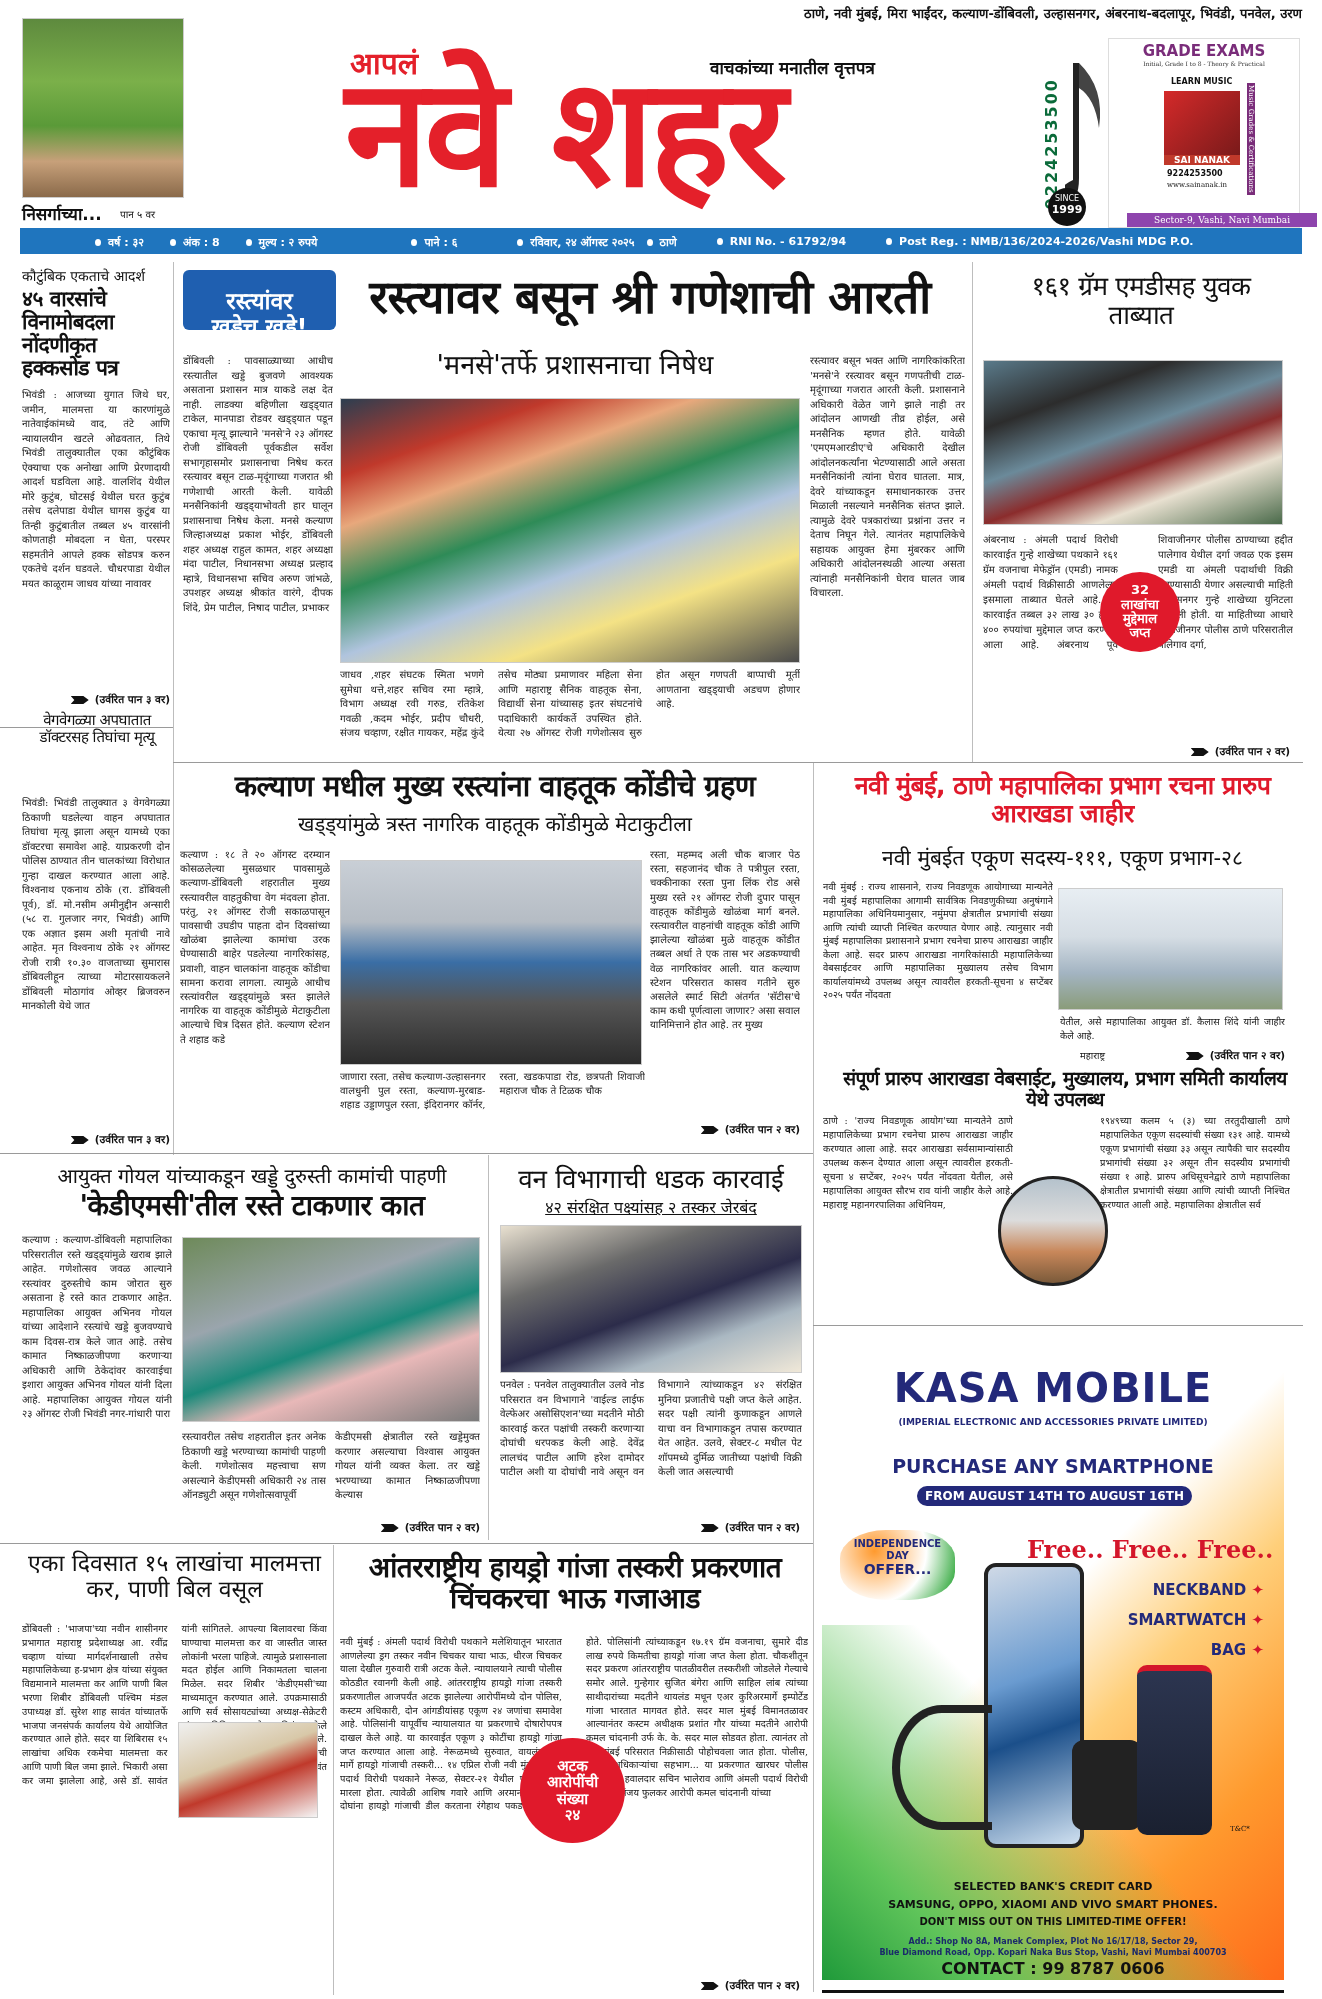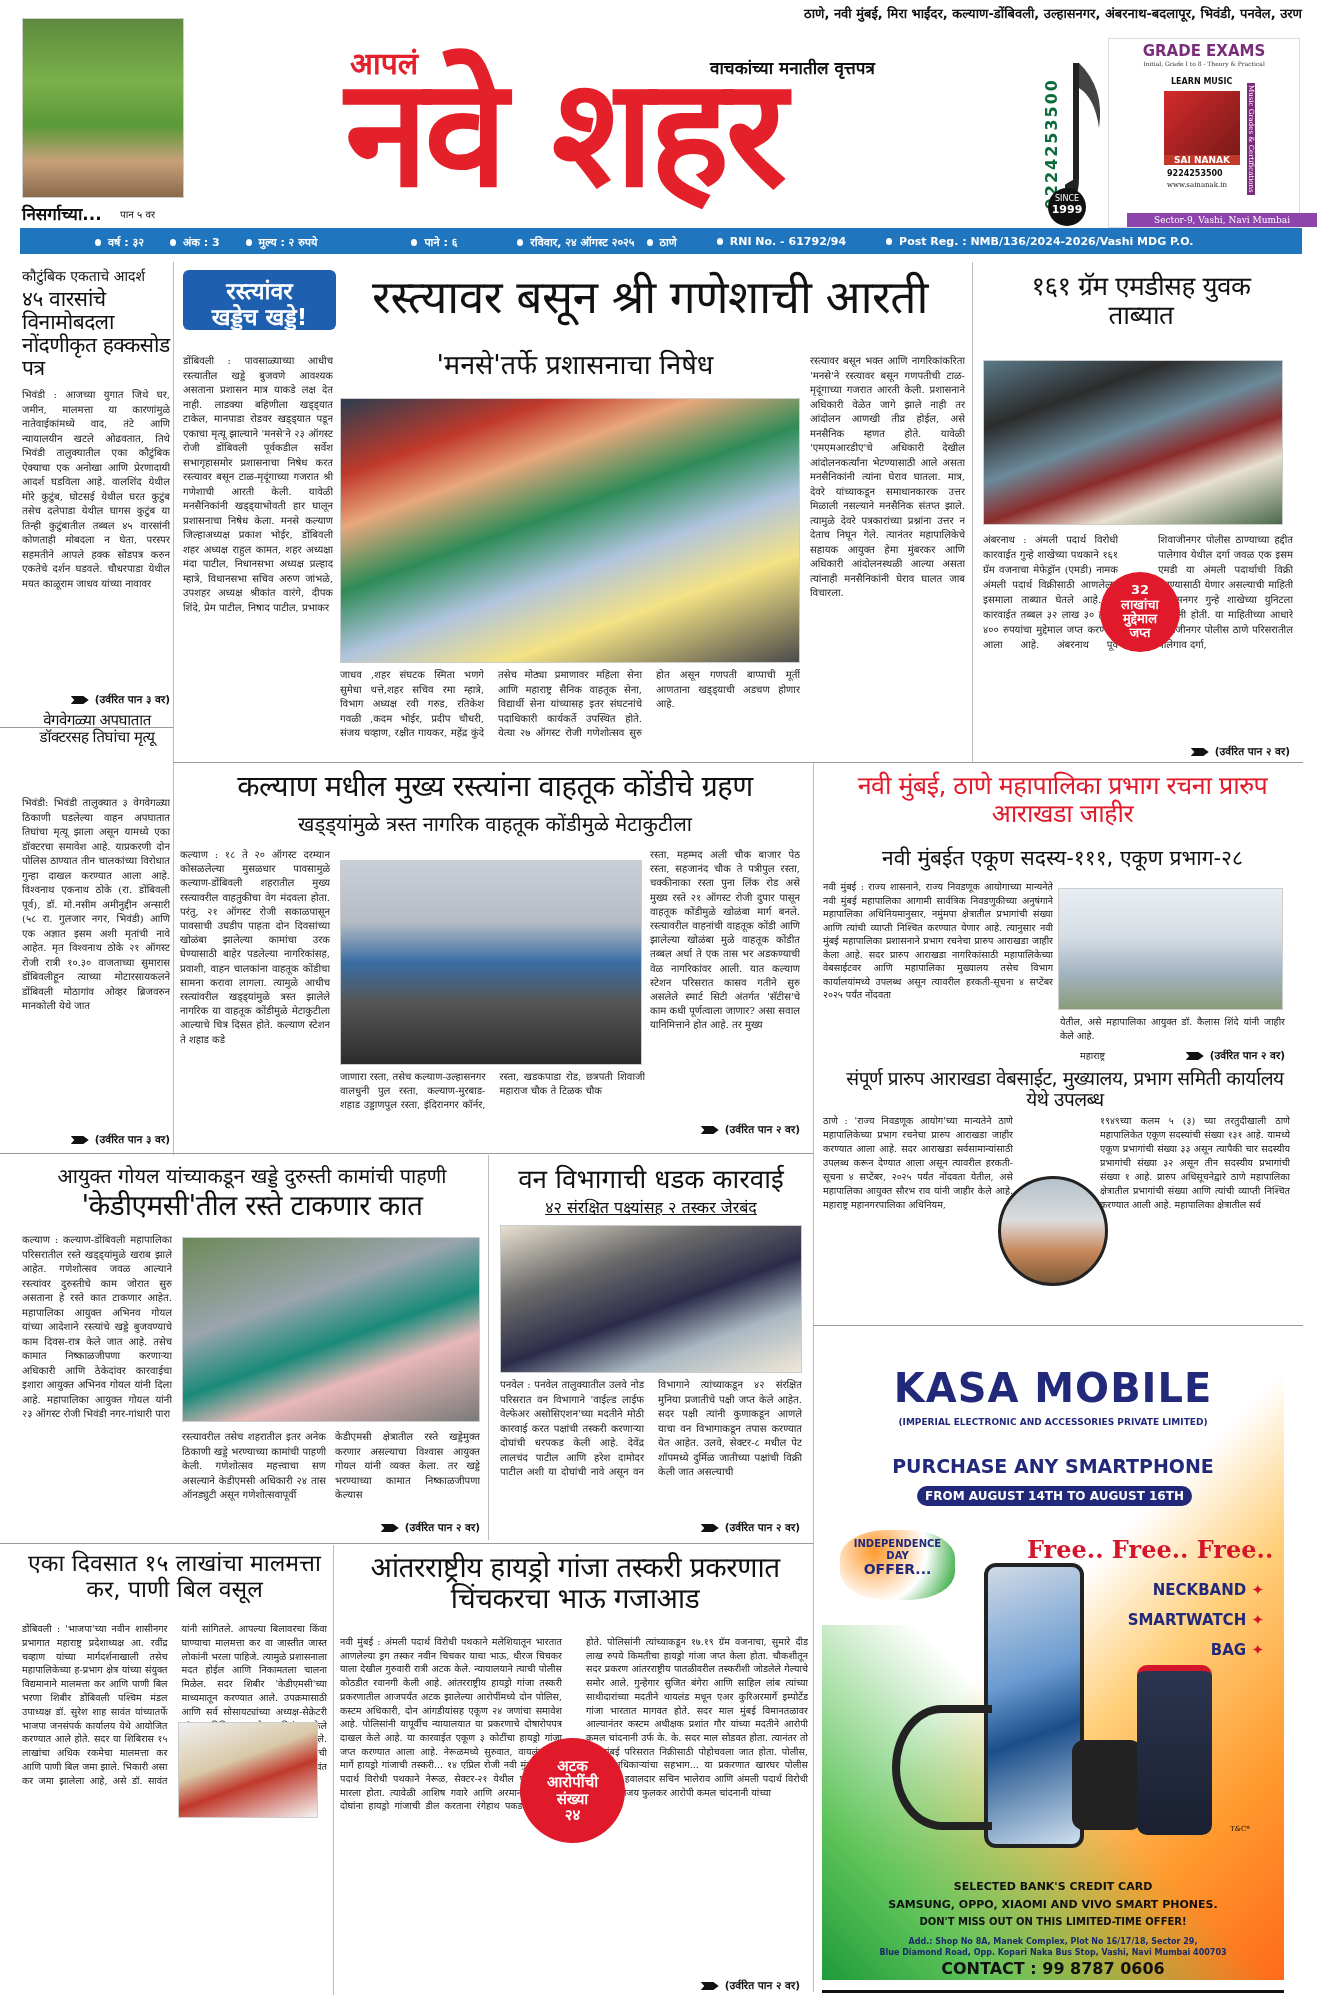--- a/index.html
+++ b/index.html
@@ -1,21 +1,21 @@
 <!DOCTYPE html>
 <html><head>
 <meta charset="utf-8">
 <style>
   * { box-sizing: border-box; margin: 0; padding: 0; }
   body { width: 1322px; height: 1999px; background: #fff; font-family: "DejaVu Serif", serif; color: #111; position: relative; overflow: hidden; }
   .abs { position: absolute; }
   .body-text { font-family: "DejaVu Serif", serif; font-size: 10.5px; line-height: 15px; text-align: justify; color: #1a1a1a; }
   .cont { font-family: "DejaVu Sans", sans-serif; font-size: 10.5px; font-weight: bold; text-align: right; color: #111; }
   .cont .arrow { display: inline-block; width: 18px; height: 8px; background: #111; clip-path: polygon(0 0, 70% 0, 100% 50%, 70% 100%, 0 100%, 20% 50%); vertical-align: middle; margin-right: 6px; }
-  .hl { font-family: "DejaVu Sans", sans-serif; font-weight: normal; color: #111; text-align: center; line-height: 1.12; letter-spacing: -0.5px; }
+  .hl { font-family: "DejaVu Sans", sans-serif; font-weight: bold; color: #111; text-align: center; line-height: 1.12; letter-spacing: -0.5px; }
   .sub { font-family: "DejaVu Sans", sans-serif; color: #111; text-align: center; }
   .photo { background: linear-gradient(135deg, #7a8a6a, #b5a38a 40%, #6f7f8f 70%, #c8b89a); border: 1px solid #ccc; }
   .vrule { position: absolute; width: 1px; background: #bdbdbd; }
   .hrule { position: absolute; height: 1px; background: #9a9a9a; }
   .redcircle { position: absolute; border-radius: 50%; background: #e0192b; color: #fff; font-family: "DejaVu Sans", sans-serif; font-weight: bold; text-align: center; display: flex; flex-direction: column; justify-content: center; align-items: center; line-height: 1.1; }
   .cols2 { column-count: 2; column-gap: 14px; }
   .cols3 { column-count: 3; column-gap: 14px; }
 
   
   #cities { top: 4px; right: 20px; font-family: "DejaVu Sans", sans-serif; font-weight: bold; font-size: 13px; }
@@ -59,21 +59,21 @@
     <div class="abs" style="left:55px;top:116px;width:76px;background:#c0392b;color:#fff;font-family:'DejaVu Sans',sans-serif;font-weight:bold;font-size:9px;text-align:center;">SAI NANAK</div>
     <div class="abs" style="left:58px;top:130px;font-family:'DejaVu Sans',sans-serif;font-weight:bold;font-size:8px;">9224253500</div>
     <div class="abs" style="left:58px;top:142px;font-size:7px;">www.sainanak.in</div>
     <div class="abs" style="left:138px;top:44px;writing-mode:vertical-rl;font-size:7px;color:#fff;background:#7a2d7a;height:112px;text-align:center;">Music Grades &amp; Certifications</div>
     <div class="abs" style="left:18px;bottom:0;width:100%;background:#8e44ad;color:#fff;font-size:9px;text-align:center;padding:2px 4px;">Sector-9, Vashi, Navi Mumbai</div>
   </div>
 </div>
 
 <div class="abs" id="infobar">
   <span class="item"><span class="dot"></span><span>वर्ष : ३२</span></span>
-  <span class="item"><span class="dot"></span><span>अंक : 3</span></span>
+  <span class="item"><span class="dot"></span><span>अंक : 8</span></span>
   <span class="item" style="margin-right:94px"><span class="dot"></span><span>मुल्य : २ रुपये</span></span>
   <span class="item" style="margin-right:60px"><span class="dot"></span><span>पाने : ६</span></span>
   <span class="item" style="margin-right:12px"><span class="dot"></span><span>रविवार, २४ ऑगस्ट २०२५</span></span>
   <span class="item" style="margin-right:40px"><span class="dot"></span><span>ठाणे</span></span>
   <span class="item" style="margin-right:40px"><span class="dot"></span><span>RNI No. - 61792/94</span></span>
   <span class="item"><span class="dot"></span><span>Post Reg. : NMB/136/2024-2026/Vashi MDG P.O.</span></span>
 </div>
 
 <div class="vrule" style="left:173px;top:262px;height:893px;"></div>
 <div class="vrule" style="left:972px;top:262px;height:500px;"></div>
@@ -93,21 +93,21 @@
   <div class="abs cont" style="left:22px;top:692px;width:148px;"><span class="arrow"></span><span>(उर्वरित पान ३ वर)</span></div>
 </article>
 
 <article>
   <div class="abs hl" style="left:22px;top:712px;width:150px;font-size:15px;font-weight:normal;text-align:center;">वेगवेगळ्या अपघातात डॉक्टरसह तिघांचा मृत्यू</div>
   <div class="abs body-text" style="left:22px;top:796px;width:148px;height:330px;overflow:hidden;font-size:10px;line-height:14.5px;">भिवंडी: भिवंडी तालुक्यात ३ वेगवेगळ्या ठिकाणी घडलेल्या वाहन अपघातात तिघांचा मृत्यू झाला असून यामध्ये एका डॉक्टरचा समावेश आहे. याप्रकरणी दोन पोलिस ठाण्यात तीन चालकांच्या विरोधात गुन्हा दाखल करण्यात आला आहे. विश्वनाथ एकनाथ ठोके (रा. डोंबिवली पूर्व), डॉ. मो.नसीम अमीनुद्दीन अन्सारी (५८ रा. गुलजार नगर, भिवंडी) आणि एक अज्ञात इसम अशी मृतांची नावे आहेत. मृत विश्वनाथ ठोके २१ ऑगस्ट रोजी रात्री १०.३० वाजताच्या सुमारास डोंबिवलीहून त्याच्या मोटारसायकलने डोंबिवली मोठागांव ओव्हर ब्रिजवरुन मानकोली येथे जात</div>
   <div class="abs cont" style="left:22px;top:1132px;width:148px;"><span class="arrow"></span><span>(उर्वरित पान ३ वर)</span></div>
 </article>
 
 <article>
-  <div class="abs" style="left:183px;top:270px;width:153px;height:60px;background:#1f5fb0;border-radius:6px;color:#fff;font-family:'DejaVu Sans',sans-serif;font-weight:bold;font-size:23px;text-align:center;line-height:1.15;padding-top:8px;">
+  <div class="abs" style="left:183px;top:270px;width:153px;height:60px;background:#1f5fb0;border-radius:6px;color:#fff;font-family:'DejaVu Sans',sans-serif;font-weight:bold;font-size:23px;text-align:center;line-height:1.15;padding-top:18px;">
     <div>रस्त्यांवर</div>
     <div>खड्डेच खड्डे!</div>
   </div>
   <div class="abs hl" style="left:345px;top:272px;width:610px;font-size:46px;">रस्त्यावर बसून श्री गणेशाची आरती</div>
   <div class="abs sub" style="left:345px;top:345px;width:460px;font-size:27px;">'मनसे'तर्फे प्रशासनाचा निषेध</div>
   <div class="abs photo" style="left:340px;top:398px;width:460px;height:265px;background:linear-gradient(160deg,#2c3e50 0%,#c0392b 18%,#e8a87c 30%,#2e8b57 45%,#b0c4de 60%,#f4e285 75%,#4a4a4a 100%);"></div>
   <div class="abs body-text" style="left:183px;top:354px;width:150px;height:400px;overflow:hidden;font-size:10px;line-height:14.5px;">डोंबिवली : पावसाळ्याच्या आधीच रस्त्यातील खड्डे बुजवणे आवश्यक असताना प्रशासन मात्र याकडे लक्ष देत नाही. लाडक्या बहिणीला खड्ड्यात टाकेल, मानपाडा रोडवर खड्ड्यात पडून एकाचा मृत्यू झाल्याने 'मनसे'ने २३ ऑगस्ट रोजी डोंबिवली पूर्वकडील सर्वेश सभागृहासमोर प्रशासनाचा निषेध करत रस्त्यावर बसून टाळ-मृदूंगाच्या गजरात श्री गणेशाची आरती केली. यावेळी मनसैनिकांनी खड्ड्याभोवती हार घालून प्रशासनाचा निषेध केला. मनसे कल्याण जिल्हाअध्यक्ष प्रकाश भोईर, डोंबिवली शहर अध्यक्ष राहुल कामत, शहर अध्यक्षा मंदा पाटील, निधानसभा अध्यक्ष प्रल्हाद म्हात्रे, विधानसभा सचिव अरुण जांभळे, उपशहर अध्यक्ष श्रीकांत वारंगे, दीपक शिंदे, प्रेम पाटील, निषाद पाटील, प्रभाकर</div>
   <div class="abs body-text cols3" style="left:340px;top:668px;width:460px;height:88px;overflow:hidden;font-size:10px;line-height:14.5px;">जाधव ,शहर संघटक स्मिता भणगे सुमेधा थत्ते,शहर सचिव रमा म्हात्रे, विभाग अध्यक्ष रवी गरुड, रतिकेश गवळी ,कदम भोईर, प्रदीप चौधरी, संजय चव्हाण, रक्षीत गायकर, महेंद्र कुंदे तसेच मोठ्या प्रमाणावर महिला सेना आणि महाराष्ट्र सैनिक वाहतूक सेना, विद्यार्थी सेना यांच्यासह इतर संघटनांचे पदाधिकारी कार्यकर्ते उपस्थित होते. येत्या २७ ऑगस्ट रोजी गणेशोत्सव सुरु होत असून गणपती बाप्पाची मूर्ती आणताना खड्ड्याची अडचण होणार आहे.</div>
   <div class="abs body-text" style="left:810px;top:354px;width:155px;height:400px;overflow:hidden;font-size:10px;line-height:14.5px;">रस्त्यावर बसून भक्त आणि नागरिकांकरिता 'मनसे'ने रस्त्यावर बसून गणपतीची टाळ-मृदूंगाच्या गजरात आरती केली. प्रशासनाने अधिकारी वेळेत जागे झाले नाही तर आंदोलन आणखी तीव्र होईल, असे मनसैनिक म्हणत होते. यावेळी 'एमएमआरडीए'चे अधिकारी देखील आंदोलनकर्त्यांना भेटण्यासाठी आले असता मनसैनिकांनी त्यांना घेराव घातला. मात्र, देवरे यांच्याकडून समाधानकारक उत्तर मिळाली नसल्याने मनसैनिक संतप्त झाले. त्यामुळे देवरे पत्रकारांच्या प्रश्नांना उत्तर न देताच निघून गेले. त्यानंतर महापालिकेचे सहायक आयुक्त हेमा मुंबरकर आणि अधिकारी आंदोलनस्थळी आल्या असता त्यांनाही मनसैनिकांनी घेराव घालत जाब विचारला.</div>
 </article>

